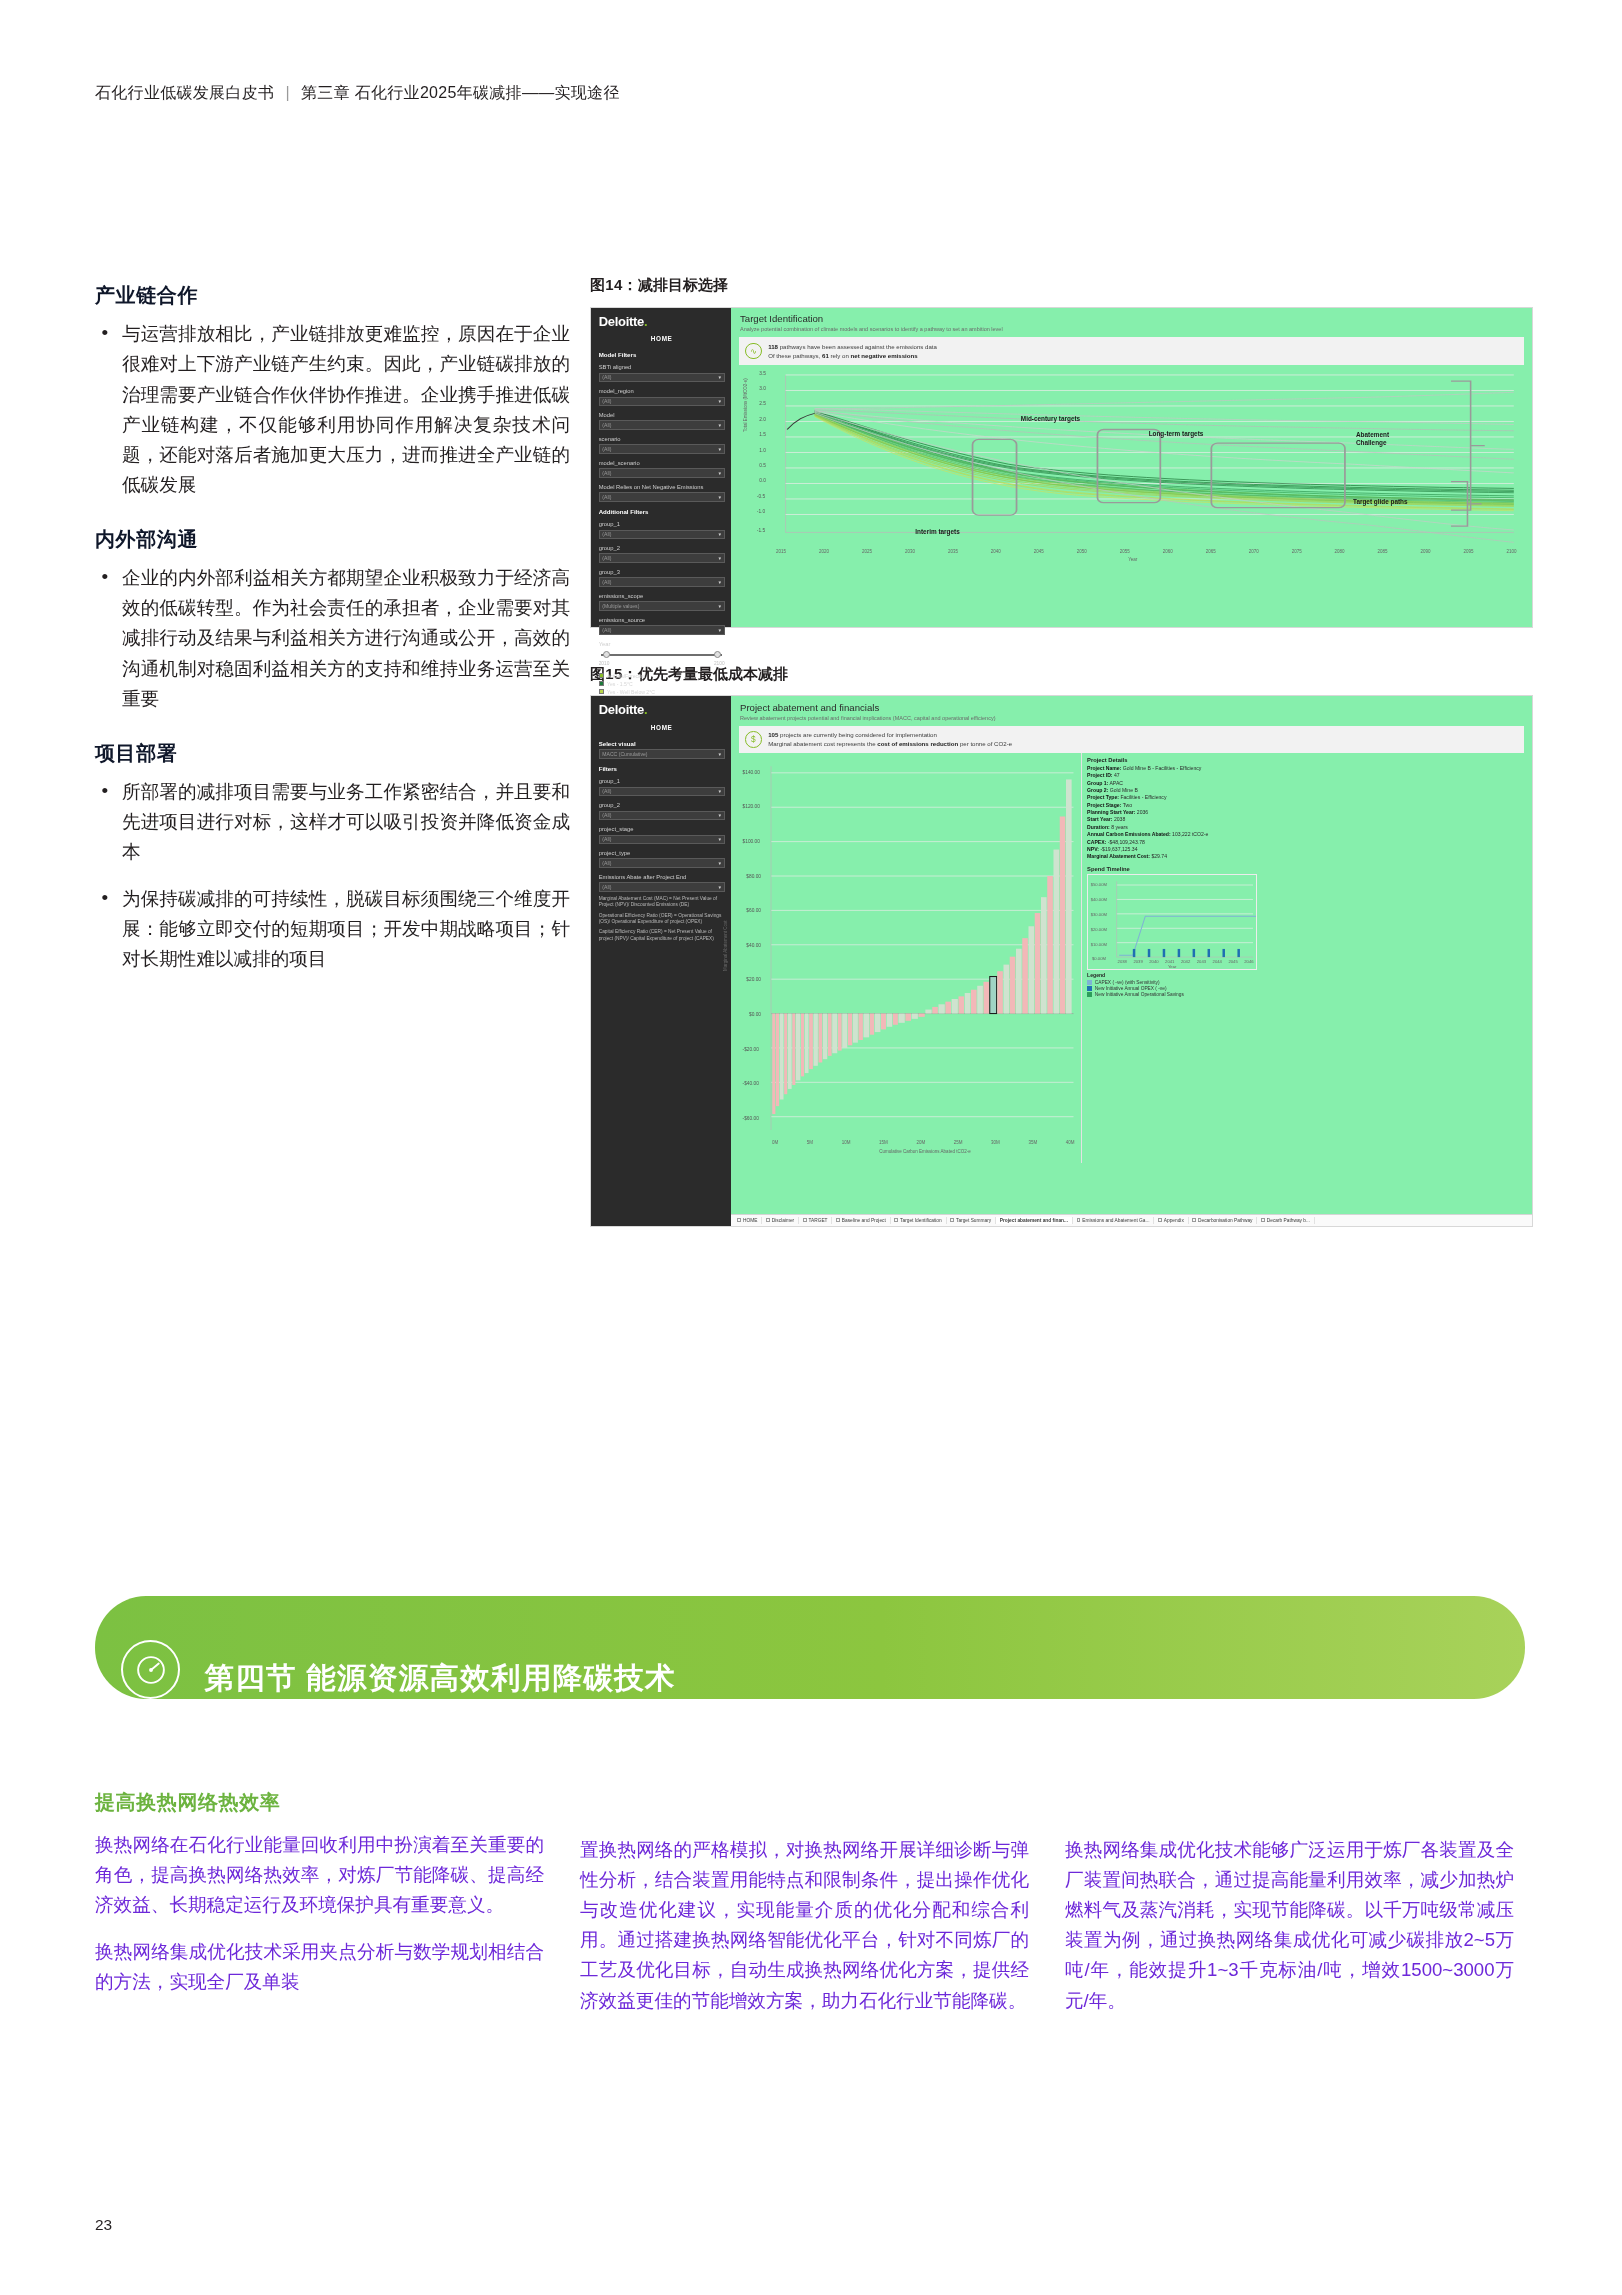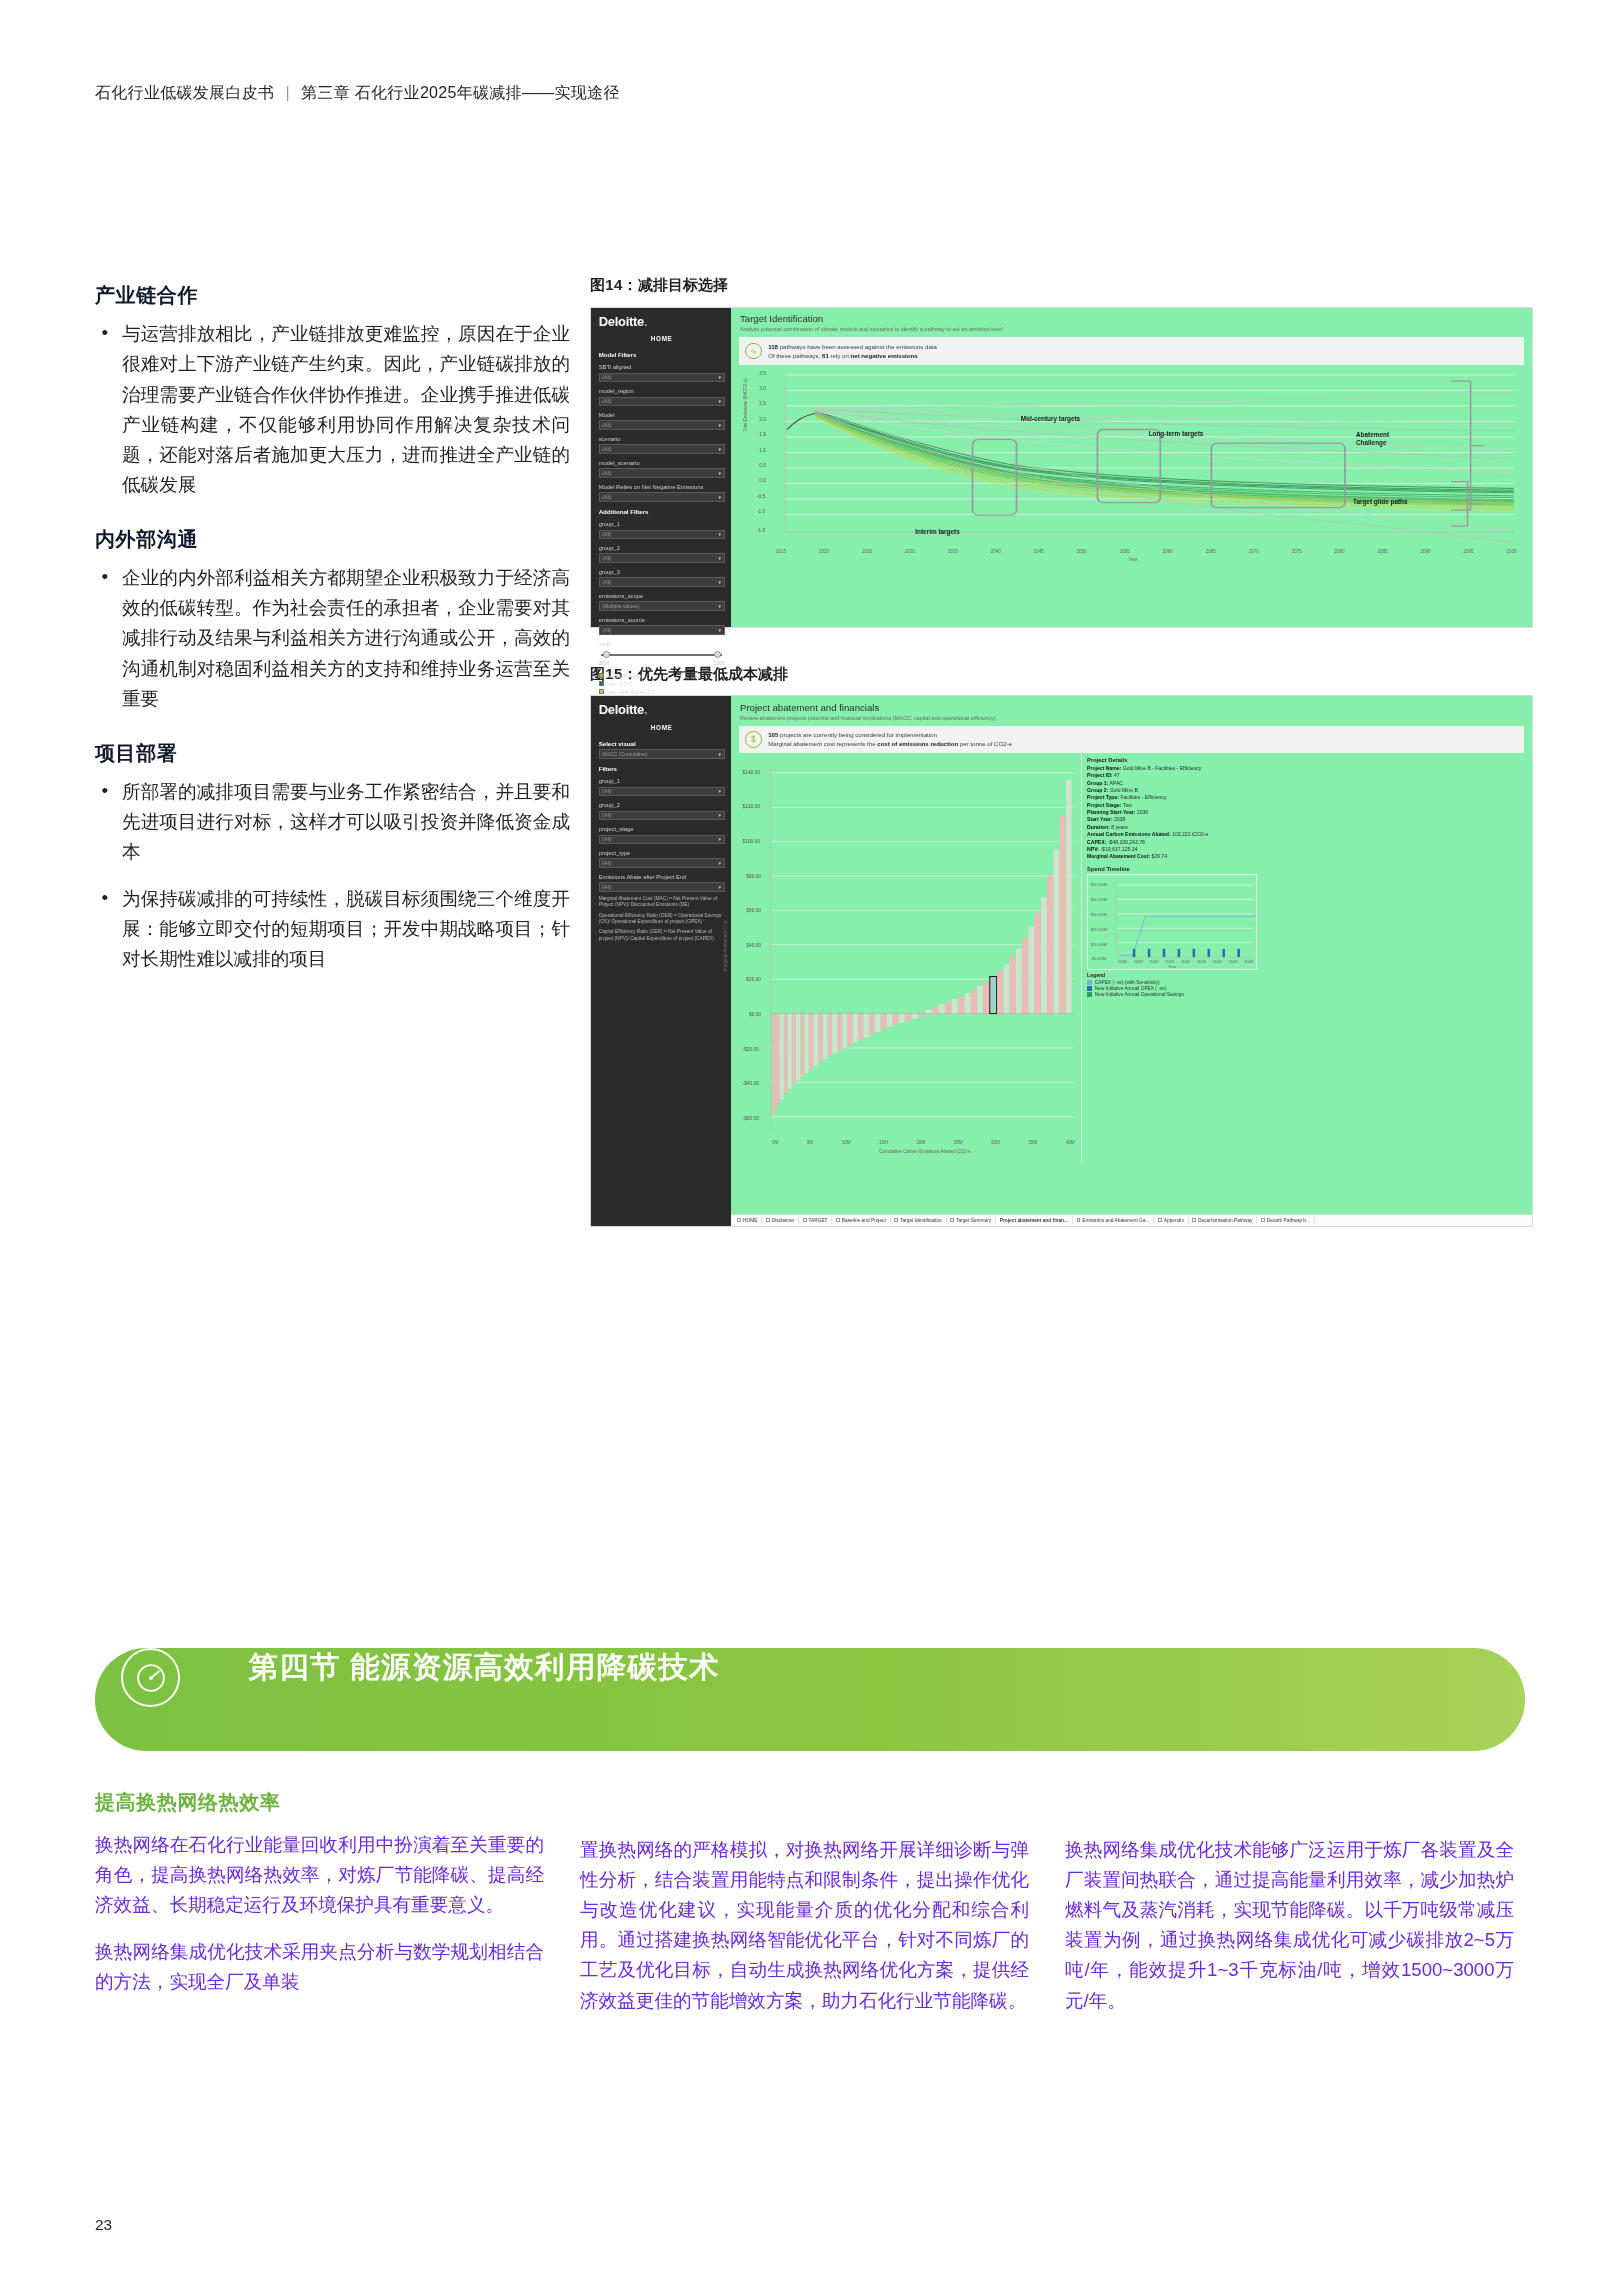--- a/index.html
+++ b/index.html
@@ -118,23 +118,23 @@
   .tabstrip {
     display:flex; align-items:center; gap:0; border-top:0.6px solid #d5d5d5;
     background:#fafafa; padding:1.9px 2.6px; font-size:4.8px; color:#3a3a3a; overflow:hidden;
   }
   .tabstrip .tab { padding:1.3px 3.8px; white-space:nowrap; border-right:0.6px solid #e2e2e2; }
   .tabstrip .tab.active { font-weight:bold; background:#ffffff; }
   .tabstrip .tab .sq { display:inline-block; width:3.8px; height:3.8px; border:0.6px solid #9a9a9a; margin-right:1.9px; }
 
   
   .green-band {
-    position:absolute; left:95px; top:1648px; width:1430px; height:103px;
+    position:absolute; left:95px; top:1596px; width:1430px; height:103px;
     background: linear-gradient(90deg,#7cc142 0%, #8cc63f 55%, #a8d25a 100%);
-    border-radius:51px; display:flex; align-items:flex-start; padding-left:26px;gap:44px;
+    border-radius:51px; display:flex; align-items:flex-end; padding-left:26px;
   }
   .green-band .gicon {
     width:59px; height:59px; border-radius:50%; border:2.6px solid #ffffff;
     display:flex; align-items:center; justify-content:center; margin-right:24.4px;
     flex:0 0 auto;
   }
   .green-band .gtitle { color:#ffffff; font-size:29.5px; font-weight:bold; letter-spacing:1.3px; }
 
   
   .body3 { position:absolute; left:95px; top:1789px; width:1430px; display:flex; gap:36px; }

